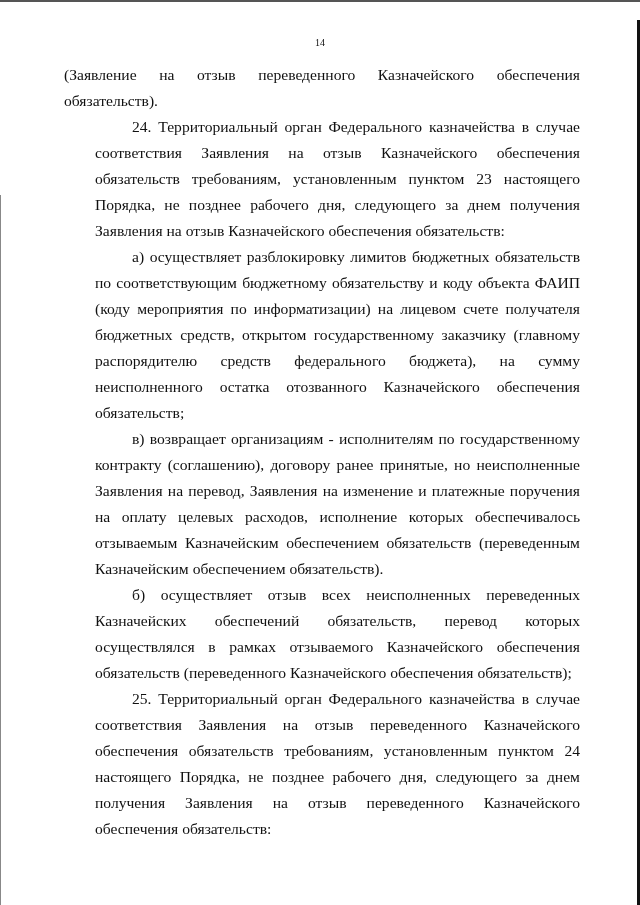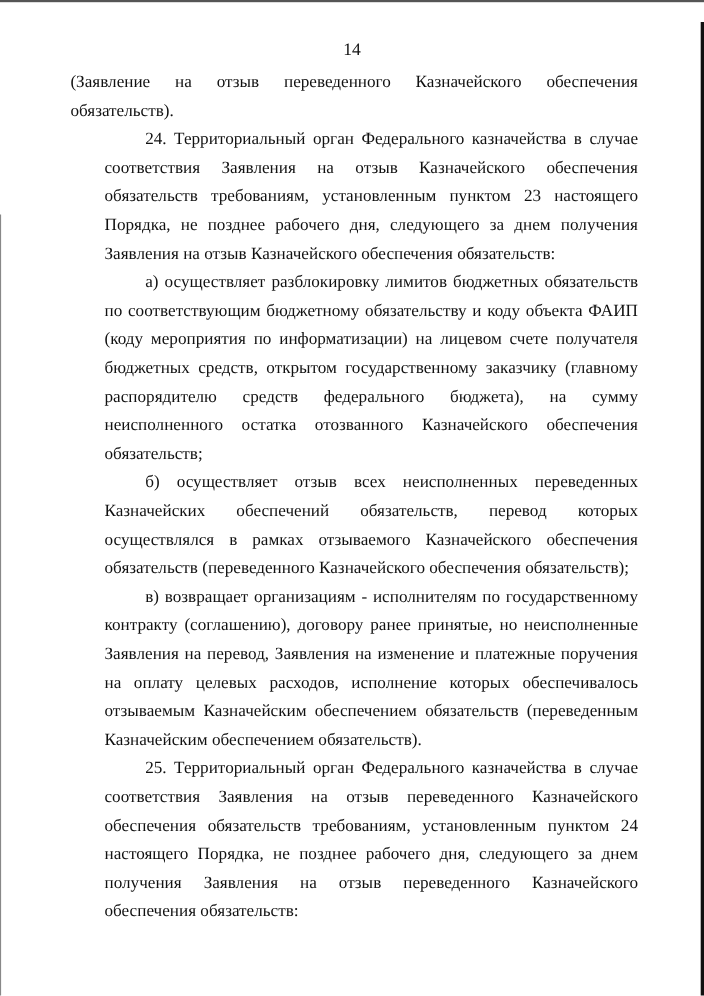--- a/index.html
+++ b/index.html
@@ -8,21 +8,21 @@
       background: #ffffff;
       position: relative;
       font-family: "Liberation Serif", "DejaVu Serif", serif;
       color: #111;
     }
     .top-strip { position: absolute; left: 0; top: 0; width: 640px; height: 2px; background: #555; }
     .right-border { position: absolute; right: 0; top: 20px; width: 3px; height: 885px; background: #111; }
     .left-border { position: absolute; left: 0; top: 195px; width: 1px; height: 710px; background: #888; }
     .page-number {
       position: absolute; top: 37px; left: 0; width: 640px;
-      text-align: center; font-size: 16px;
+      text-align: center; font-size: 10px;
     }
     .content {
       position: absolute; left: 64px; top: 62px; width: 516px;
       font-size: 15.6px; line-height: 26px;
     }
     .para { margin: 0; text-align: justify; }
     .indent { text-indent: 37px; margin-left: 31px; }
   </style>
 </head>
 <body>
@@ -30,16 +30,16 @@
 <div class="top-strip"></div>
 <div class="right-border"></div>
 <div class="left-border"></div>
 
 <div class="page-number">14</div>
 
 <div class="content">
   <p class="para">(Заявление на отзыв переведенного Казначейского обеспечения обязательств).</p>
   <p class="para indent">24. Территориальный орган Федерального казначейства в случае соответствия Заявления на отзыв Казначейского обеспечения обязательств требованиям, установленным пунктом 23 настоящего Порядка, не позднее рабочего дня, следующего за днем получения Заявления на отзыв Казначейского обеспечения обязательств:</p>
   <p class="para indent">а) осуществляет разблокировку лимитов бюджетных обязательств по соответствующим бюджетному обязательству и коду объекта ФАИП (коду мероприятия по информатизации) на лицевом счете получателя бюджетных средств, открытом государственному заказчику (главному распорядителю средств федерального бюджета), на сумму неисполненного остатка отозванного Казначейского обеспечения обязательств;</p>
+  <p class="para indent">в) возвращает организациям - исполнителям по государственному контракту (соглашению), договору ранее принятые, но неисполненные Заявления на перевод, Заявления на изменение и платежные поручения на оплату целевых расходов, исполнение которых обеспечивалось отзываемым Казначейским обеспечением обязательств (переведенным Казначейским обеспечением обязательств).</p>
   <p class="para indent">б) осуществляет отзыв всех неисполненных переведенных Казначейских обеспечений обязательств, перевод которых осуществлялся в рамках отзываемого Казначейского обеспечения обязательств (переведенного Казначейского обеспечения обязательств);</p>
-  <p class="para indent">в) возвращает организациям - исполнителям по государственному контракту (соглашению), договору ранее принятые, но неисполненные Заявления на перевод, Заявления на изменение и платежные поручения на оплату целевых расходов, исполнение которых обеспечивалось отзываемым Казначейским обеспечением обязательств (переведенным Казначейским обеспечением обязательств).</p>
   <p class="para indent">25. Территориальный орган Федерального казначейства в случае соответствия Заявления на отзыв переведенного Казначейского обеспечения обязательств требованиям, установленным пунктом 24 настоящего Порядка, не позднее рабочего дня, следующего за днем получения Заявления на отзыв переведенного Казначейского обеспечения обязательств:</p>
 </div>
 
 </body></html>

